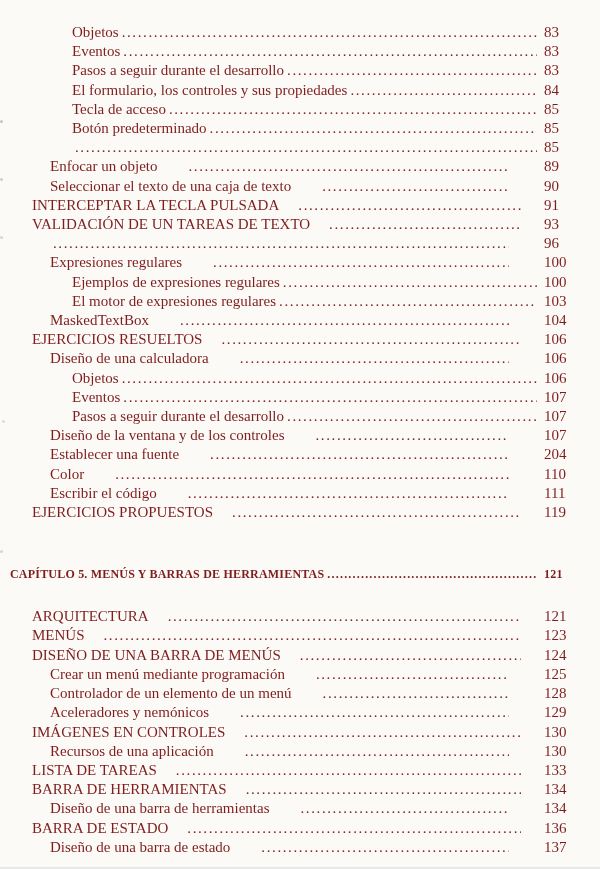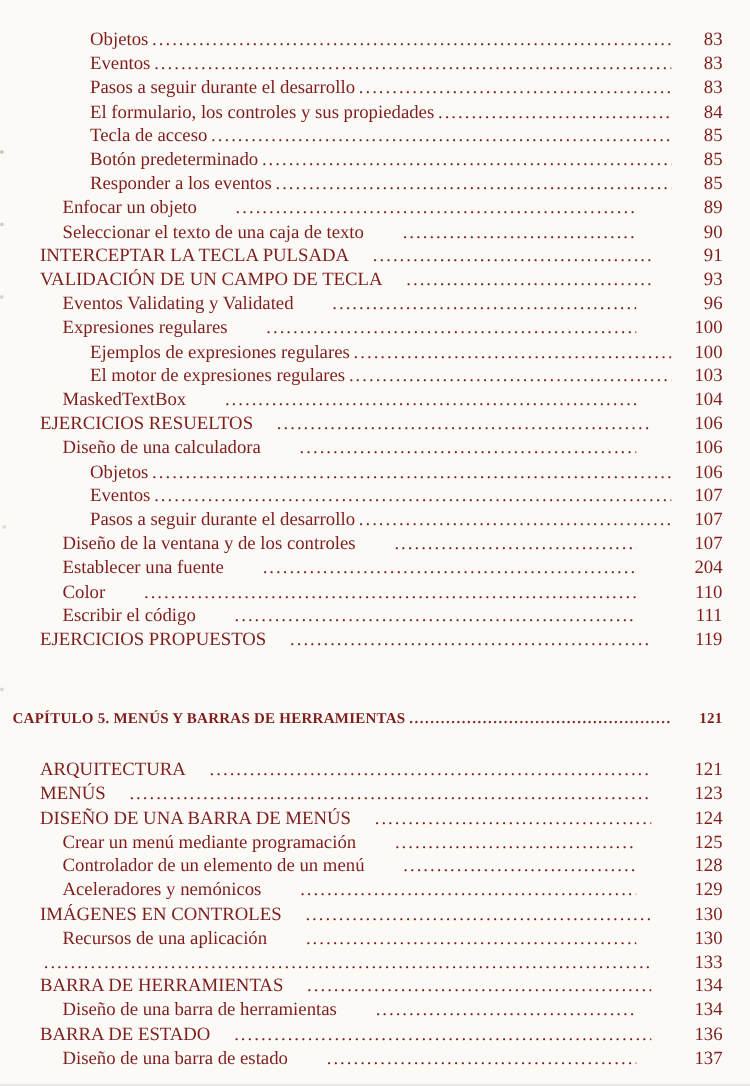--- a/index.html
+++ b/index.html
@@ -50,21 +50,21 @@
     margin-right: 7px;
     min-width: 12px;
   }
   .toc-leader::after {
     content: "..........................................................................................................................................................................................";
     letter-spacing: 1.6px;
   }
 
   .toc-page {
     flex: 0 0 34px;
-    text-align: right;
+    text-align: left;
     white-space: nowrap;
   }
 
   .chapter-row {
     font-weight: bold;
     font-size: 12px;
     line-height: 21px;
     letter-spacing: 0.2px;
     padding-left: 10px;
     margin-top: 42px;
@@ -111,21 +111,20 @@
         <span class="toc-page">85</span>
       </div>
 
       <div class="toc-row level-3">
         <span class="toc-label">Botón predeterminado</span>
         <span class="toc-leader"></span>
         <span class="toc-page">85</span>
       </div>
 
       <div class="toc-row level-3">
-        <span class="toc-label">Responder a los eventos</span>
         <span class="toc-leader"></span>
         <span class="toc-page">85</span>
       </div>
 
       <div class="toc-row level-2">
         <span class="toc-label">Enfocar un objeto</span>
         <span class="toc-leader"></span>
         <span class="toc-page">89</span>
       </div>
 
@@ -135,27 +134,26 @@
         <span class="toc-page">90</span>
       </div>
 
       <div class="toc-row level-1">
         <span class="toc-label">INTERCEPTAR LA TECLA PULSADA</span>
         <span class="toc-leader"></span>
         <span class="toc-page">91</span>
       </div>
 
       <div class="toc-row level-1">
-        <span class="toc-label">VALIDACIÓN DE UN CAMPO DE TECLA</span>
+        <span class="toc-label">VALIDACIÓN DE UN TAREAS DE TEXTO</span>
         <span class="toc-leader"></span>
         <span class="toc-page">93</span>
       </div>
 
       <div class="toc-row level-2">
-        <span class="toc-label">Eventos Validating y Validated</span>
         <span class="toc-leader"></span>
         <span class="toc-page">96</span>
       </div>
 
       <div class="toc-row level-2">
         <span class="toc-label">Expresiones regulares</span>
         <span class="toc-leader"></span>
         <span class="toc-page">100</span>
       </div>
 
@@ -288,20 +286,21 @@
         <span class="toc-page">130</span>
       </div>
 
       <div class="toc-row level-2">
         <span class="toc-label">Recursos de una aplicación</span>
         <span class="toc-leader"></span>
         <span class="toc-page">130</span>
       </div>
 
       <div class="toc-row level-1">
+        <span class="toc-label">LISTA DE TAREAS</span>
         <span class="toc-leader"></span>
         <span class="toc-page">133</span>
       </div>
 
       <div class="toc-row level-1">
         <span class="toc-label">BARRA DE HERRAMIENTAS</span>
         <span class="toc-leader"></span>
         <span class="toc-page">134</span>
       </div>
 

